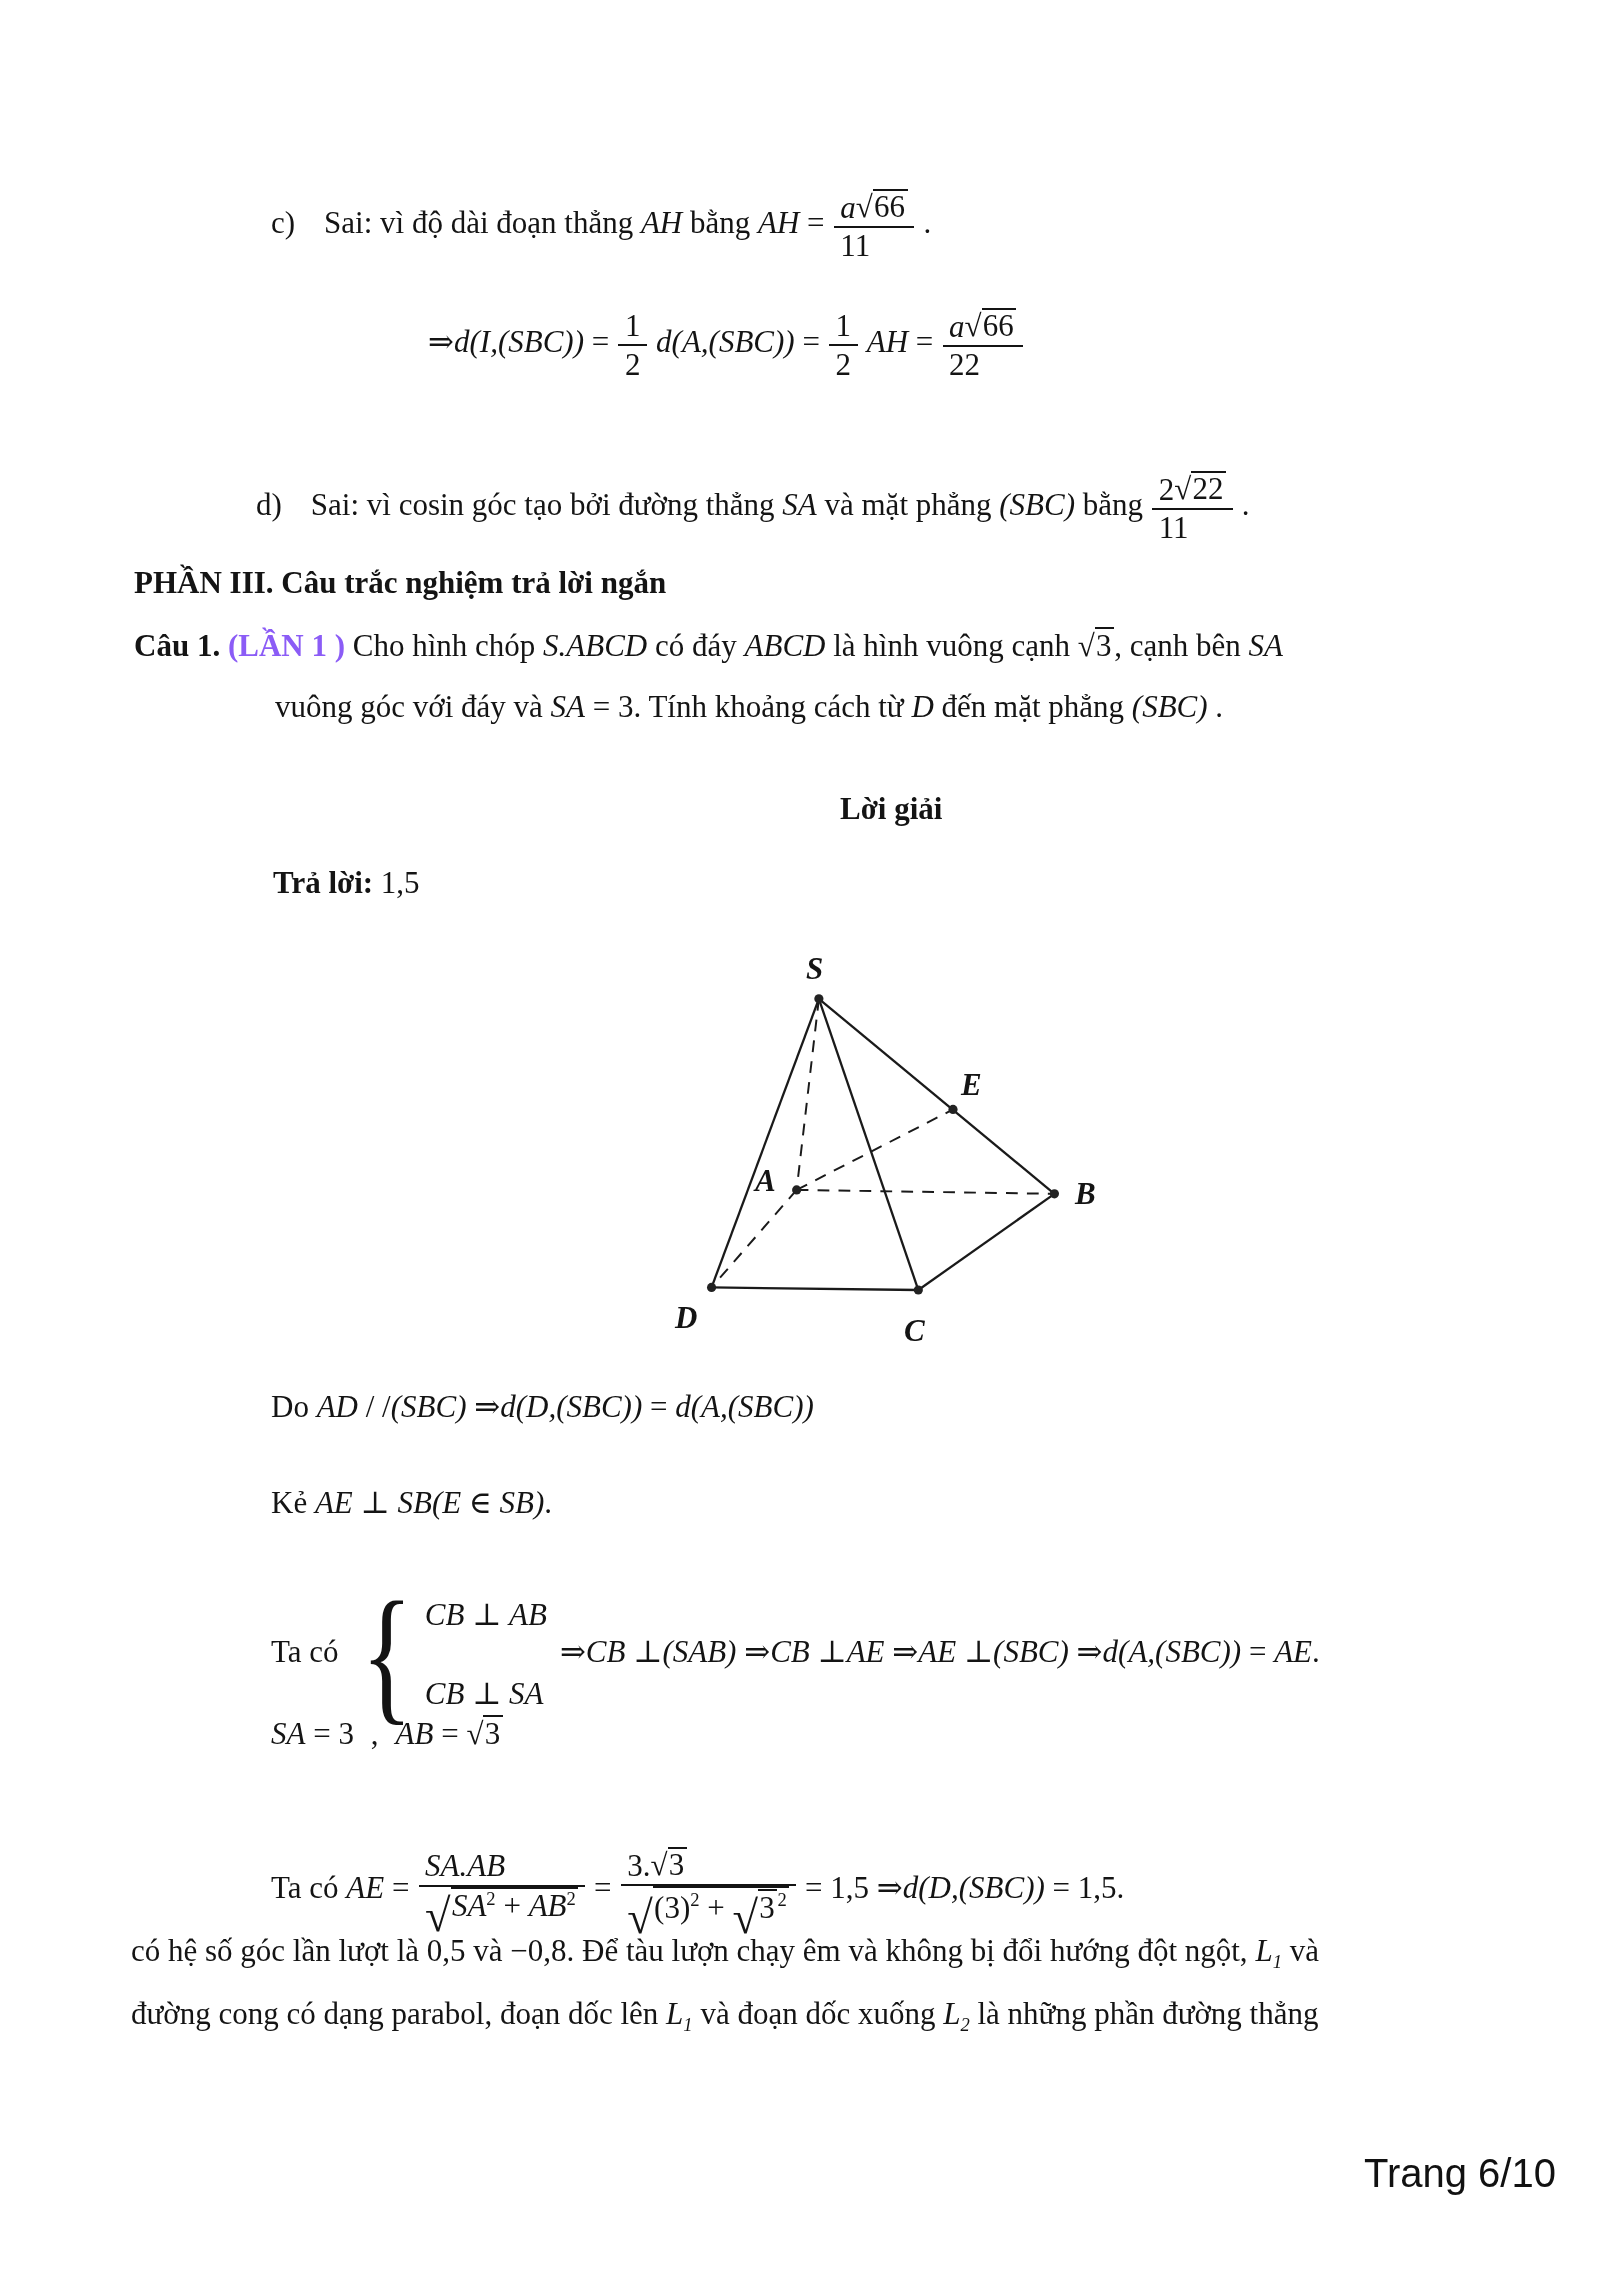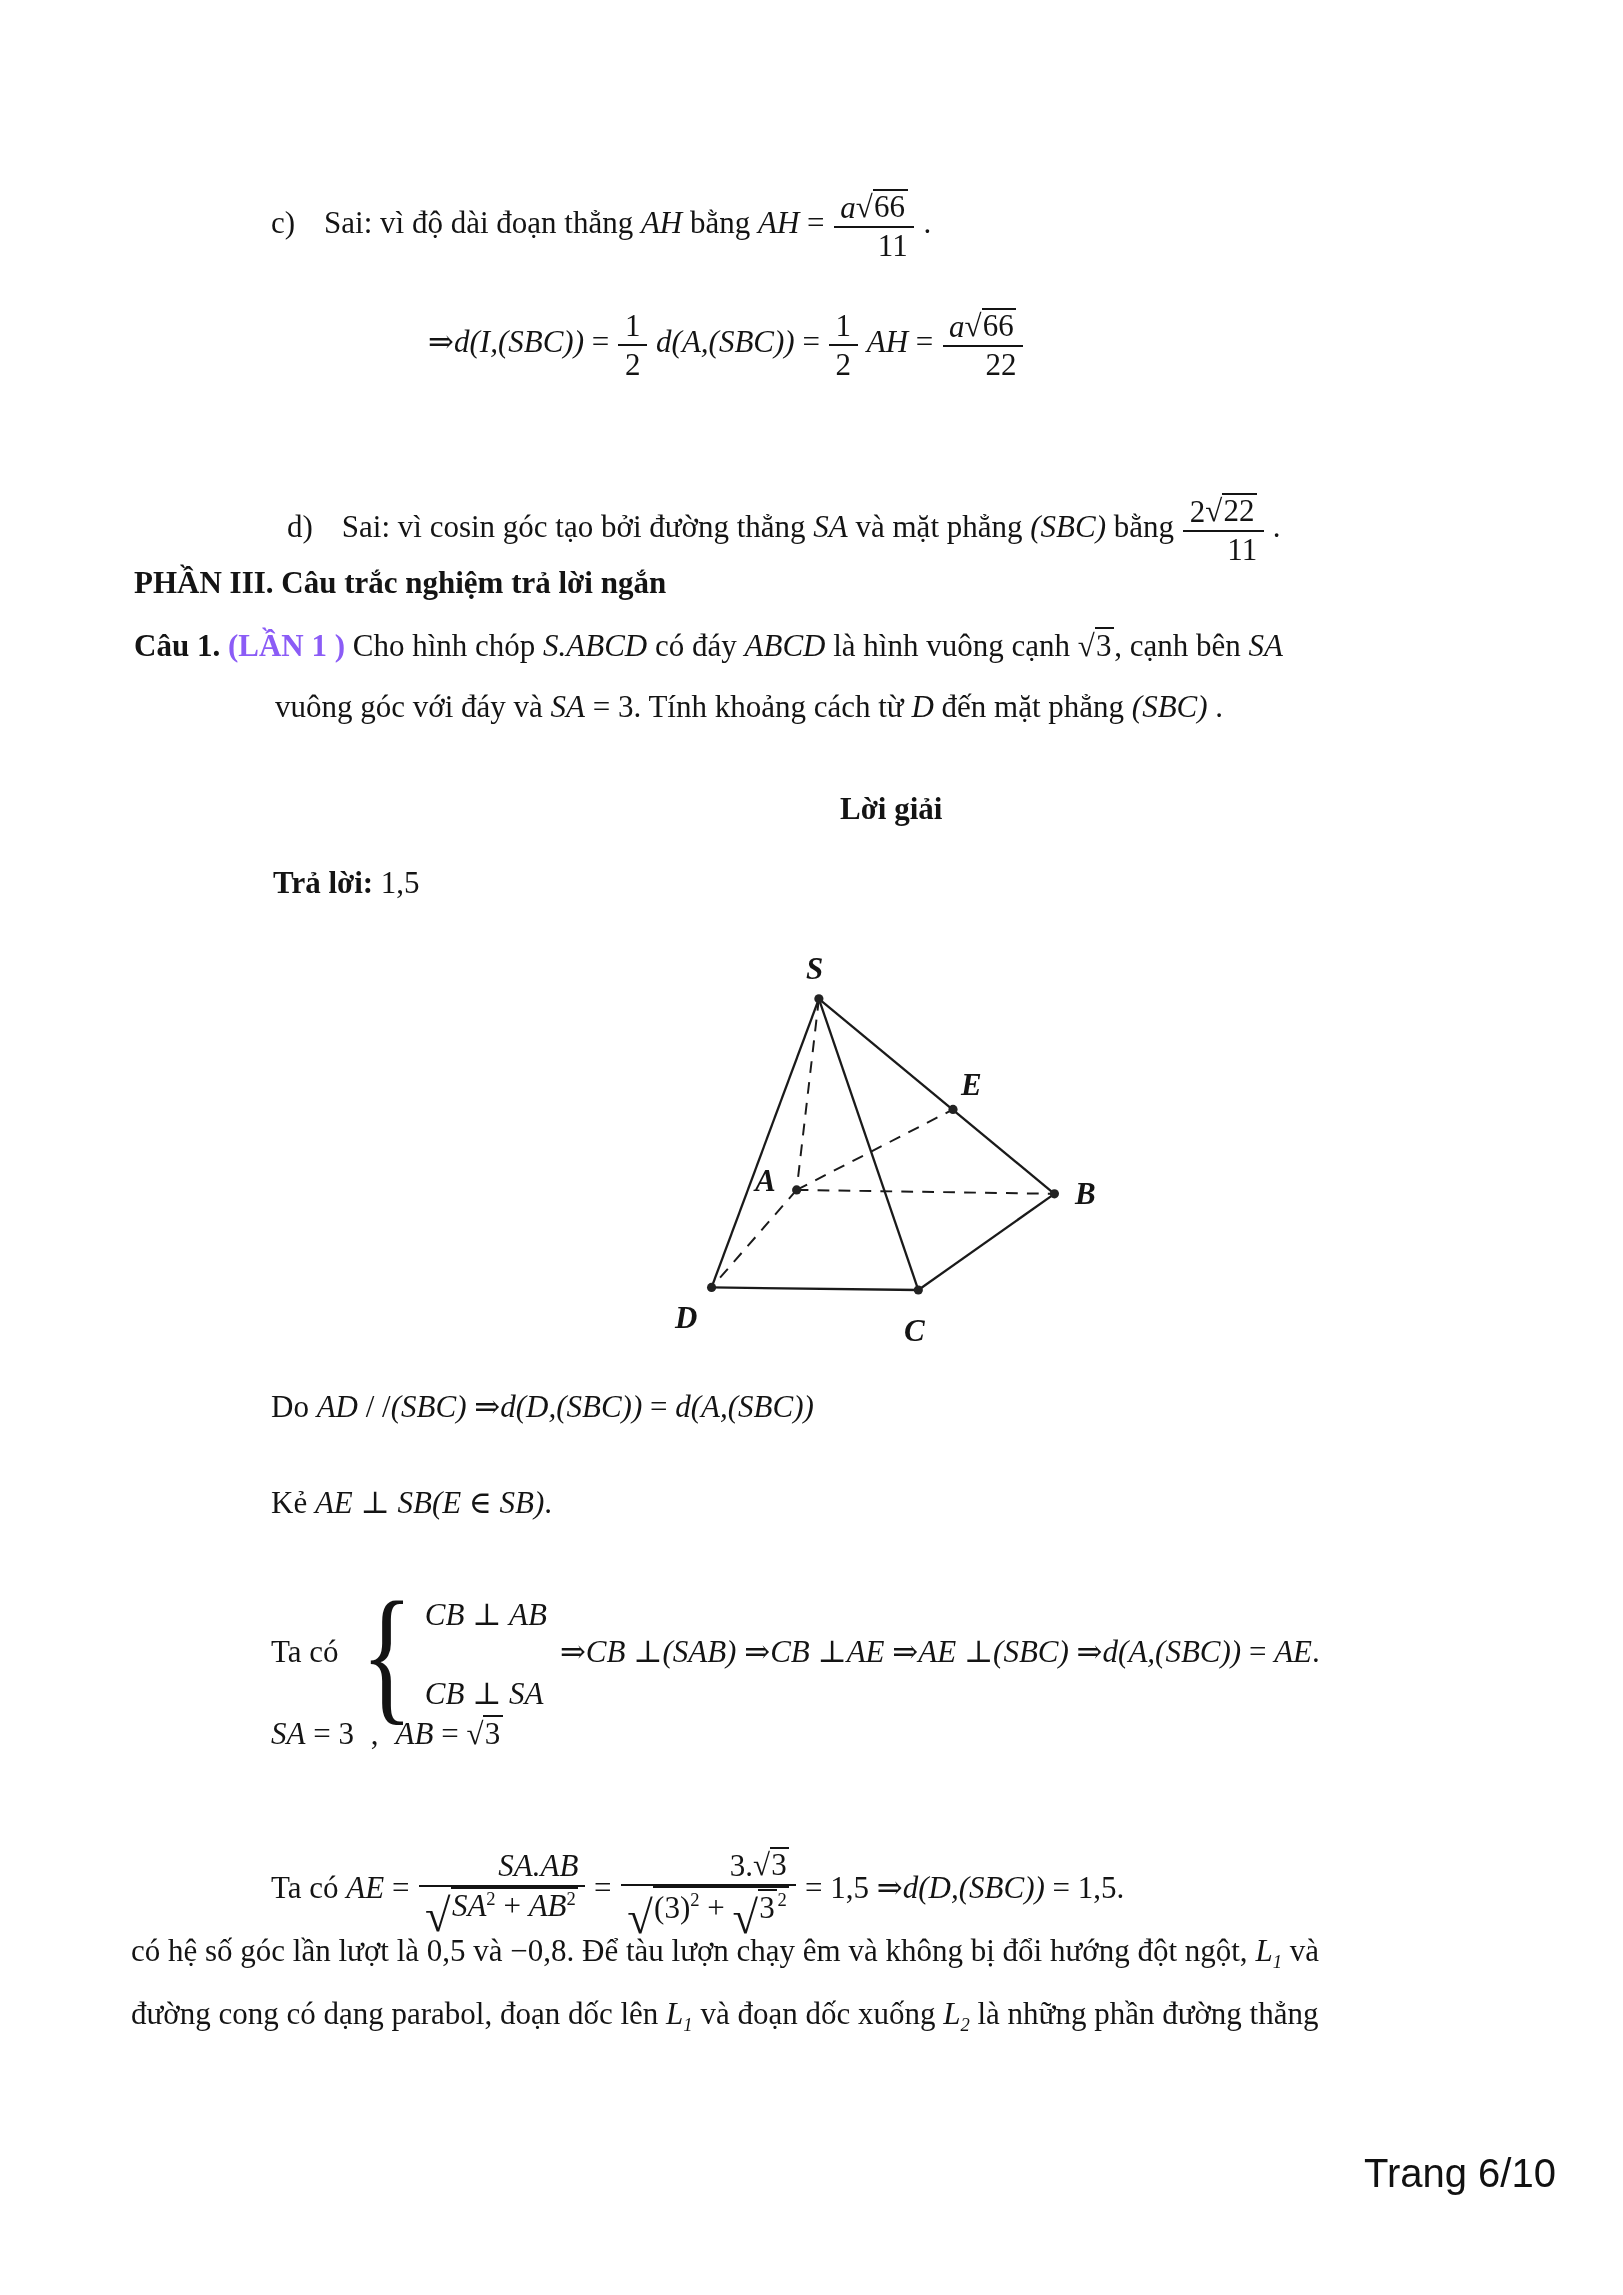--- a/index.html
+++ b/index.html
@@ -5,21 +5,21 @@
   html,body{margin:0;padding:0;background:#ffffff;}
   .page{position:relative;width:1623px;height:2295px;background:#ffffff;
         font-family:"Liberation Serif","DejaVu Serif",serif;font-size:31px;color:#141414;overflow:hidden;}
   .abs{position:absolute;white-space:nowrap;line-height:1.25;}
   .b{font-weight:bold;}
   .mi{font-style:italic;}
   .red{color:#8b5cf6;}
   .blue{color:#1717e6;}
   .marker{display:inline-block;margin-right:29px;}
   
-  .frac{display:inline-block;vertical-align:middle;text-align:right;margin:0 9.2px;}
+  .frac{display:inline-block;vertical-align:middle;text-align:left;margin:0 9.2px;}
   .frac .num,.frac .den{display:block;padding:0.7px 6.5px;line-height:1.15;}
   .frac .den{border-top:2.6px solid #141414;}
   
   .sq{white-space:nowrap;}
   .sq .rsign{display:inline-block;line-height:1;}
   .sq .rad{display:inline-block;border-top:2.6px solid #141414;line-height:1.05;padding:0.7px 2.6px 0 1.3px;}
   .sq.big .rsign{font-size:1.5em;line-height:.72;vertical-align:-0.32em;}
   sup{font-size:0.6em;line-height:0;}
   sub{font-size:0.6em;line-height:0;}
   
@@ -45,21 +45,21 @@
     <span>=</span><span class="frac"><span class="num"><span class="mi">a</span><span class="sq"><span class="rsign">√</span><span class="rad">66</span></span></span><span class="den">11</span></span><span>.</span>
   </div>
 
   <div class="abs" style="left:428px;top:307px;">
     <span>⇒</span><span class="mi">d</span><span class="mi">(I,(SBC))</span>
     <span>=</span><span class="frac"><span class="num">1</span><span class="den">2</span></span><span class="mi">d</span><span class="mi">(A,(SBC))</span>
     <span>=</span><span class="frac"><span class="num">1</span><span class="den">2</span></span><span class="mi">AH</span>
     <span>=</span><span class="frac"><span class="num"><span class="mi">a</span><span class="sq"><span class="rsign">√</span><span class="rad">66</span></span></span><span class="den">22</span></span>
   </div>
 
-  <div class="abs" style="left:287px;top:470px;margin-top:22px;">
+  <div class="abs" style="left:256px;top:470px;">
     <span class="marker">d)</span><span>Sai: vì cosin góc tạo bởi đường thẳng</span>
     <span class="mi">SA</span>
     <span>và mặt phẳng</span>
     <span class="mi">(SBC)</span>
     <span>bằng</span><span class="frac"><span class="num"><span>2</span><span class="sq"><span class="rsign">√</span><span class="rad">22</span></span></span><span class="den">11</span></span><span>.</span>
   </div>
 
   <div class="abs b" style="left:134px;top:564px;">PHẦN III. Câu trắc nghiệm trả lời ngắn</div>
 
   <div class="abs" style="left:134px;top:627px;">

